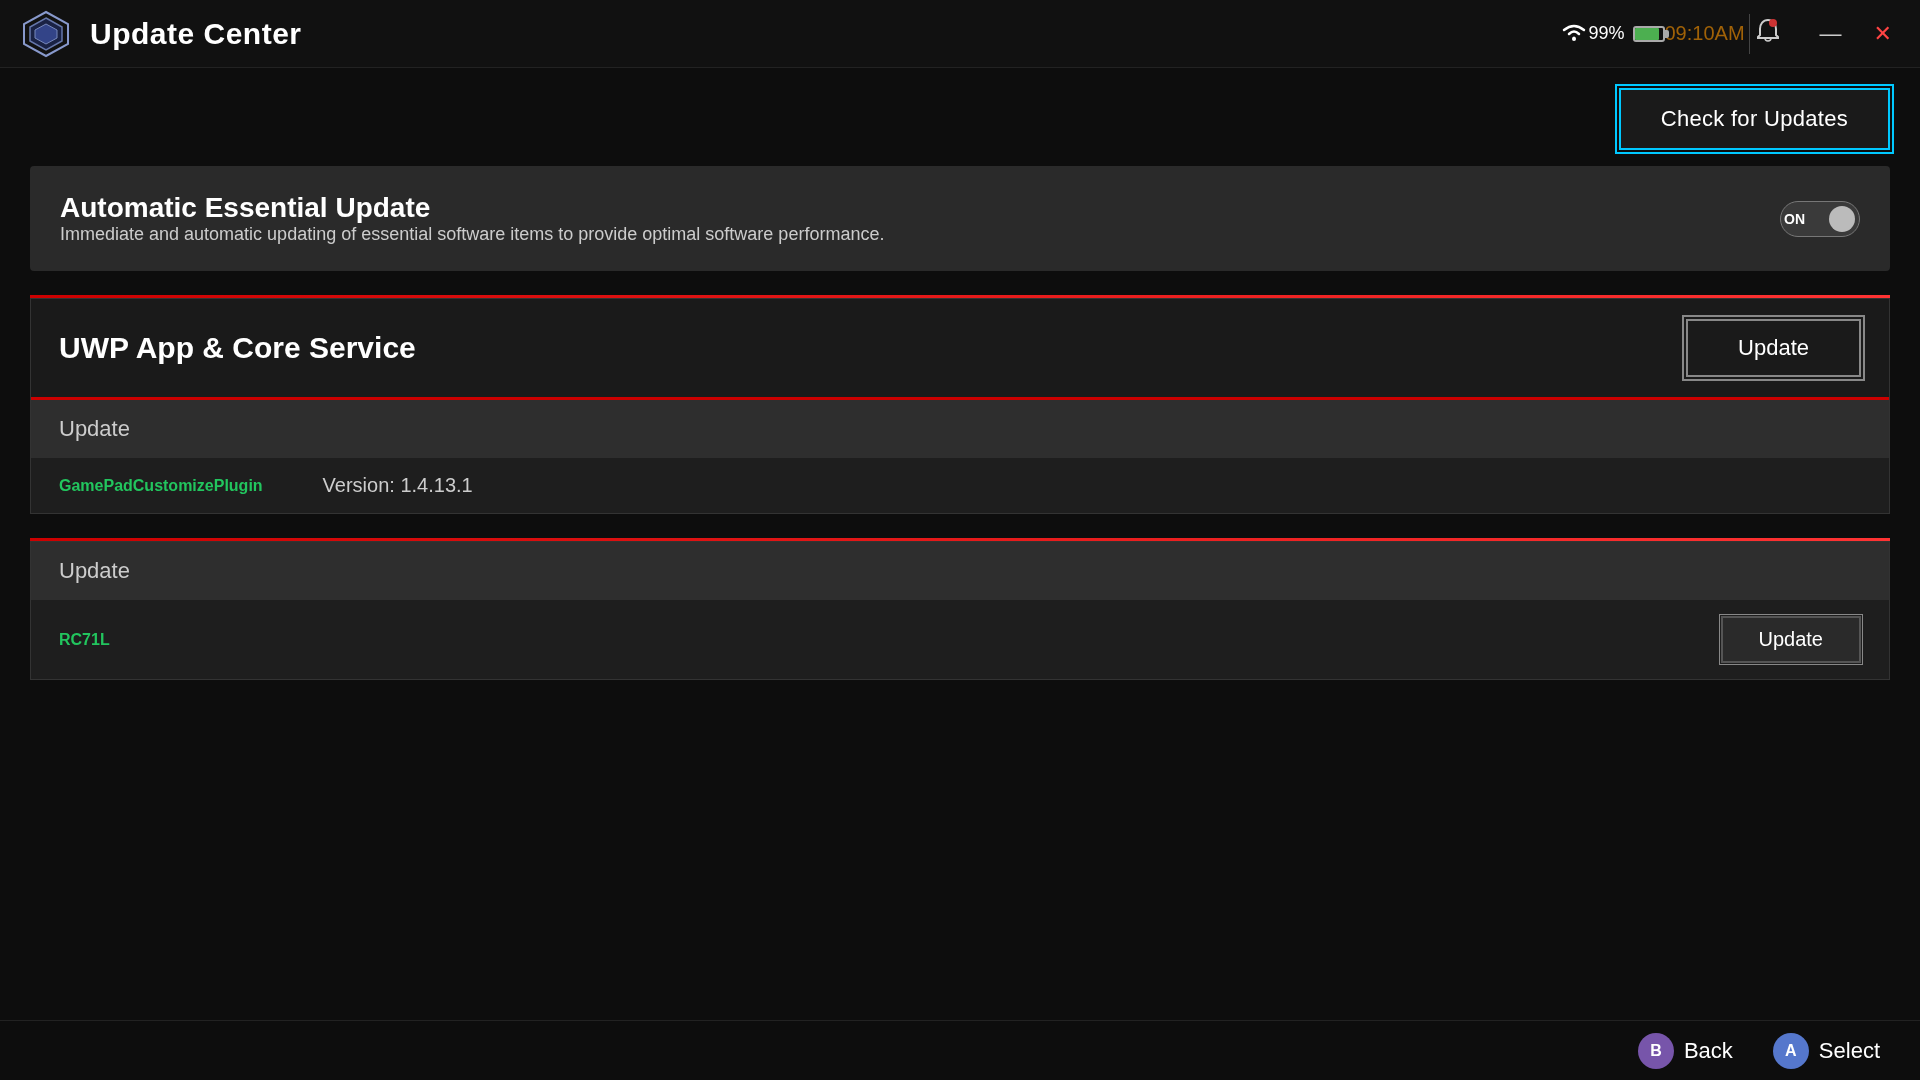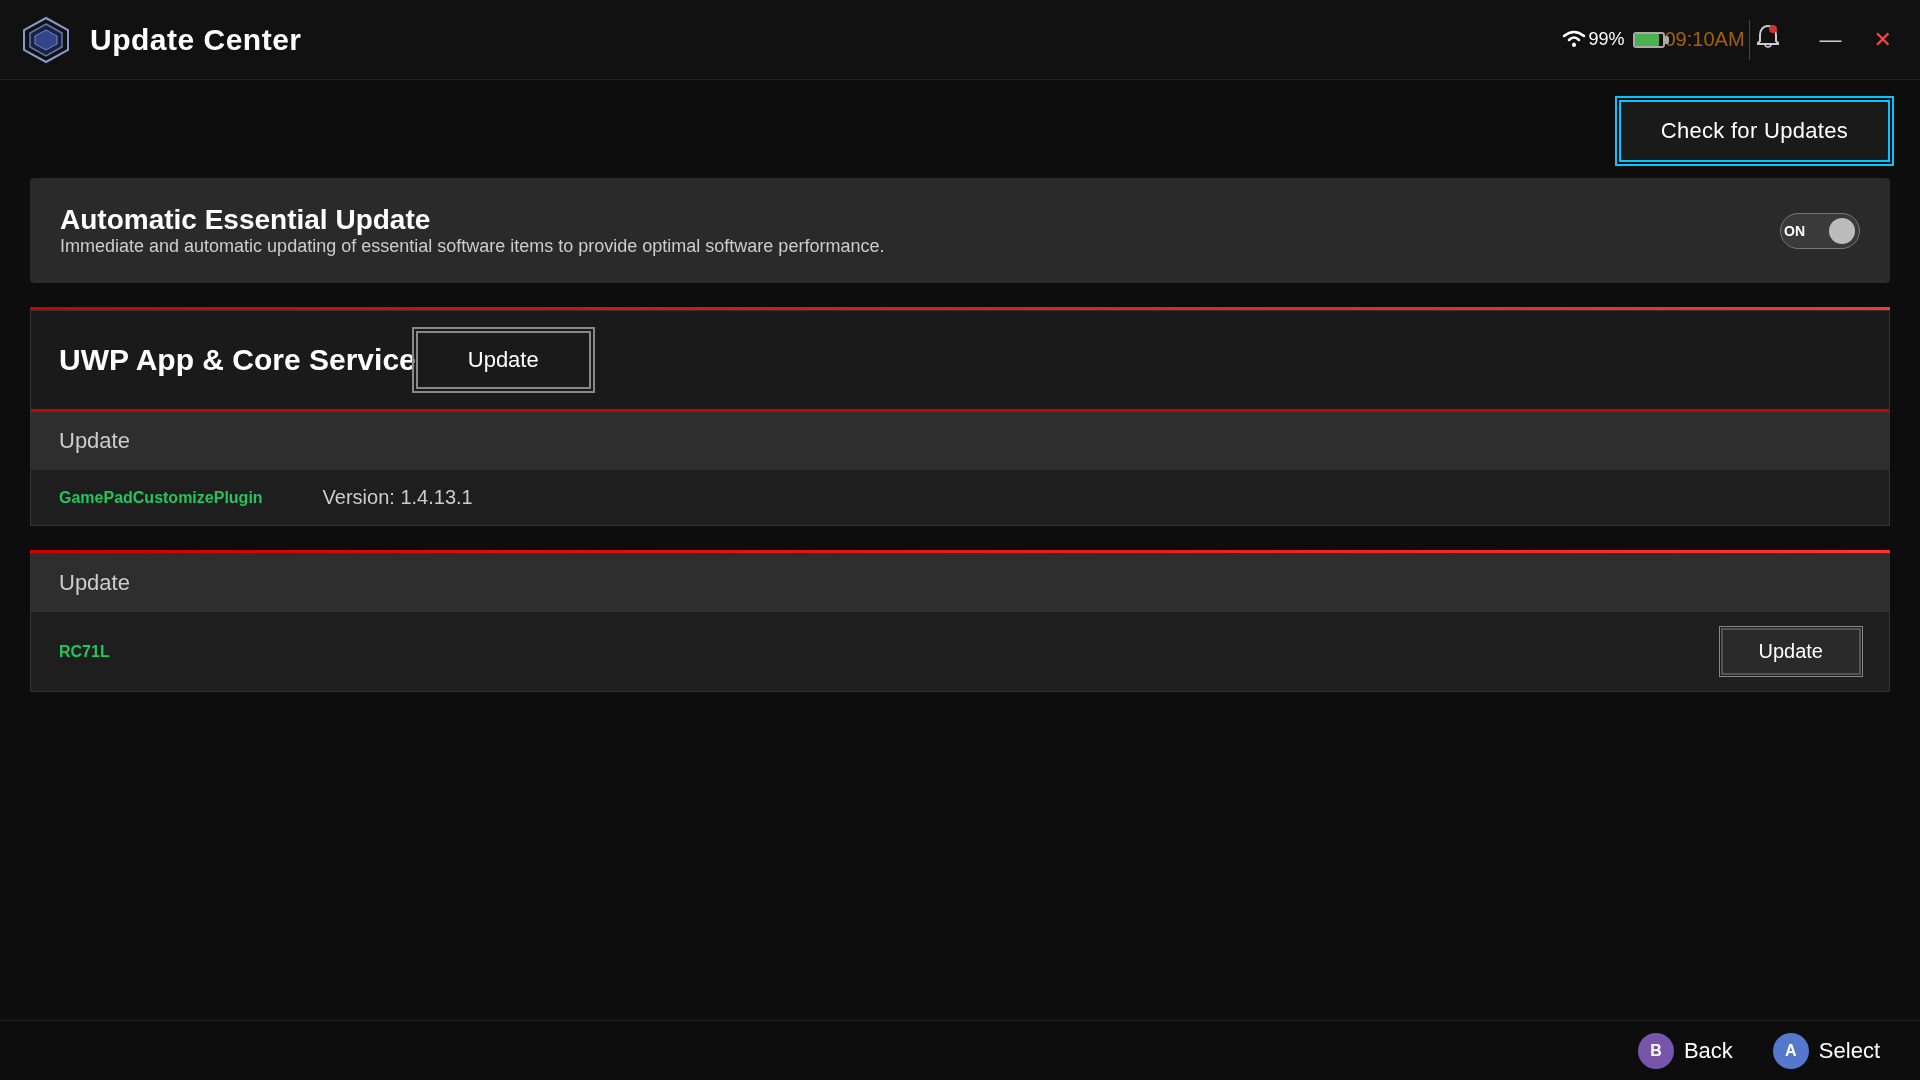--- a/index.html
+++ b/index.html
@@ -16,21 +16,21 @@
       color: #ffffff;
       overflow: hidden;
       position: relative;
     }
 
     
     .title-bar {
       display: flex;
       align-items: center;
       justify-content: space-between;
-      height: 80px;
+      height: 68px;
       padding: 0 20px;
       background-color: #111111;
       border-bottom: 1px solid #222;
     }
 
     .title-bar-left {
       display: flex;
       align-items: center;
       gap: 18px;
     }
@@ -223,20 +223,21 @@
     .section-card {
       border: 1px solid #333;
       margin-bottom: 24px;
     }
 
     .section-header {
       background-color: #1a1a1a;
       padding: 20px 28px;
       display: flex;
       align-items: center;
+      justify-content: space-between;
       border-bottom: 3px solid #cc0000;
     }
 
     .section-title {
       font-size: 30px;
       font-weight: 700;
       color: #ffffff;
     }
 
     .section-update-btn {

